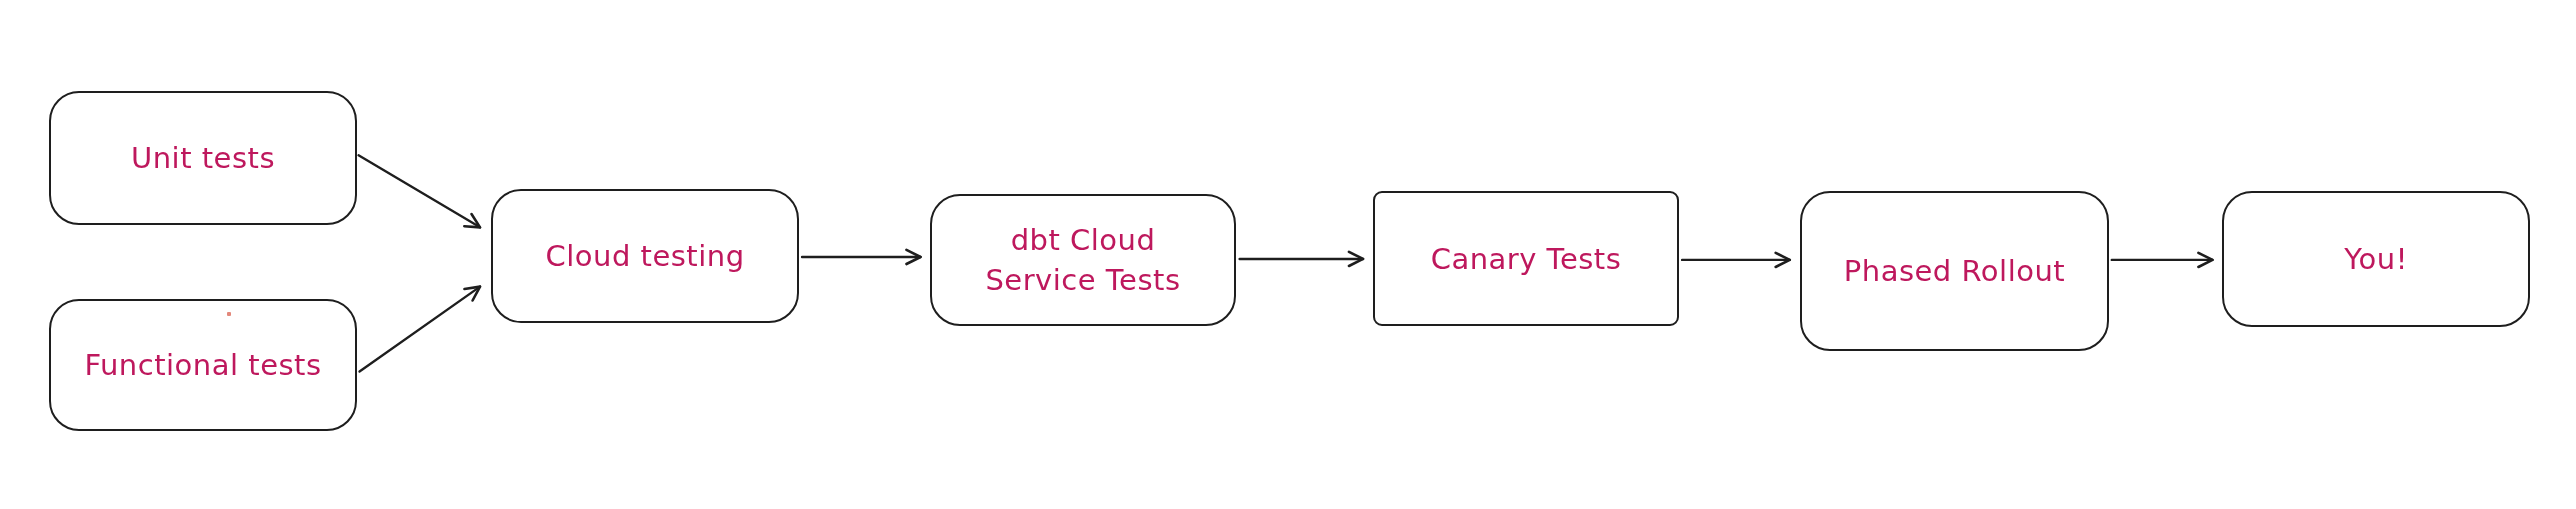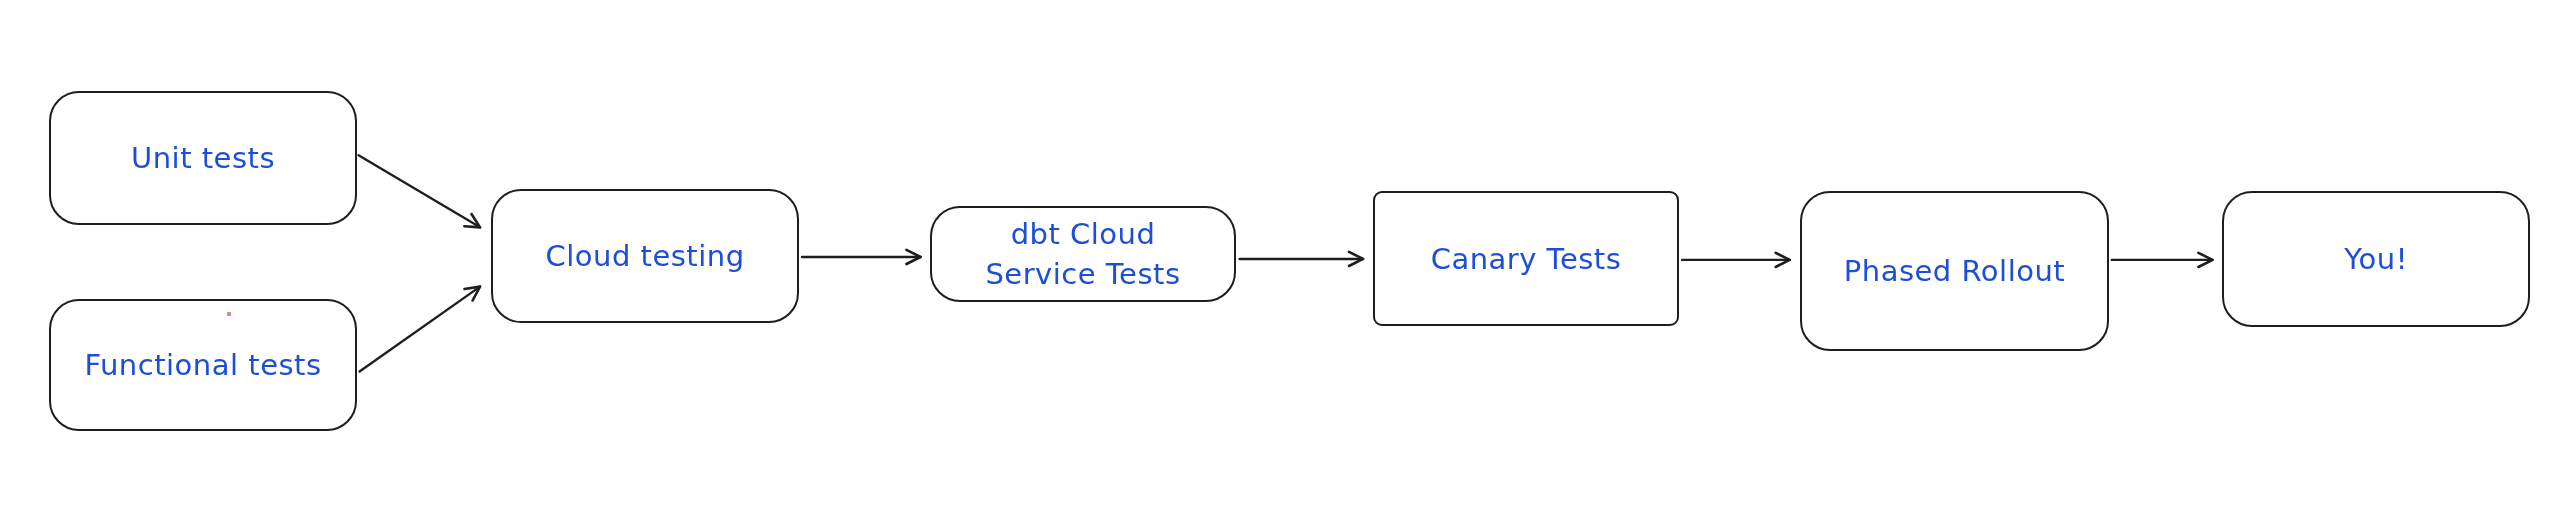--- a/index.html
+++ b/index.html
@@ -14,21 +14,21 @@
     background: #ffffff;
     overflow: hidden;
     font-family: "DejaVu Sans", sans-serif;
   }
   .node {
     position: absolute;
     box-sizing: border-box;
     border: 2.5px solid #1e1e1e;
     border-radius: 30px;
     background: #ffffff;
-    color: #1d4ed8;
+    color: #be185d;
     display: flex;
     align-items: center;
     justify-content: center;
     text-align: center;
     font-size: 29px;
     line-height: 40px;
     white-space: pre-line;
     letter-spacing: 0.5px;
   }
   .edges-layer {
@@ -74,21 +74,21 @@
     <path class="edge" d="M1703,263 L1812,263" marker-end="url(#arrowhead)"></path>
     <path class="edge" d="M2138,263 L2240,263" marker-end="url(#arrowhead)"></path>
   </svg>
 
   <div class="node" style="left:49px;  top:91px;  width:308px; height:134px;">Unit tests</div>
 
   <div class="node" style="left:49px;  top:299px; width:308px; height:132px;">Functional tests</div>
 
   <div class="node" style="left:491px; top:189px; width:308px; height:134px;">Cloud testing</div>
 
-  <div class="node" style="left:930px; top:206px; width:306px; height:96px;text-align:center;">dbt Cloud
+  <div class="node" style="left:930px; top:194px; width:306px; height:132px;text-align:center;">dbt Cloud
 Service Tests</div>
 
   <div class="node" style="left:1373px; top:191px; width:306px; height:135px;border-radius:9px;">Canary Tests</div>
 
   <div class="node" style="left:1800px; top:191px; width:309px; height:160px;">Phased Rollout</div>
 
   <div class="node" style="left:2222px; top:191px; width:308px; height:136px;">You!</div>
 
   <div class="stray-dot"></div>
 

